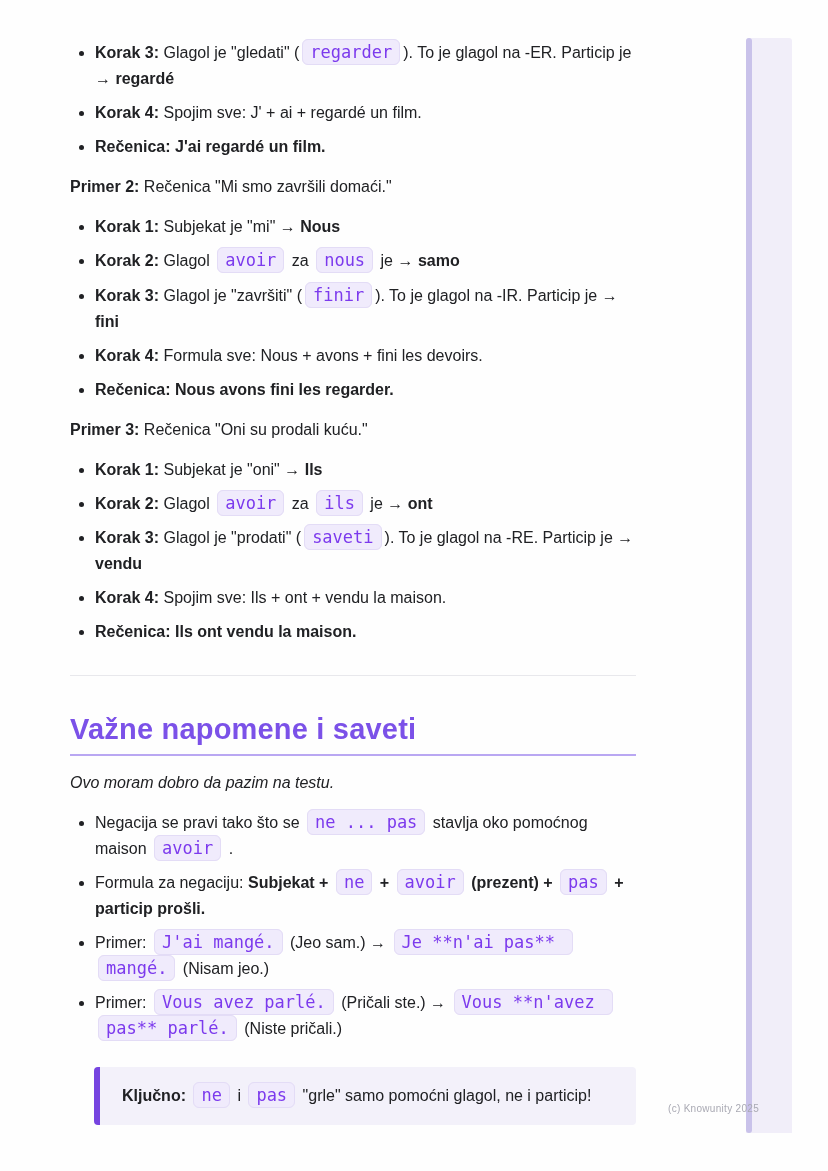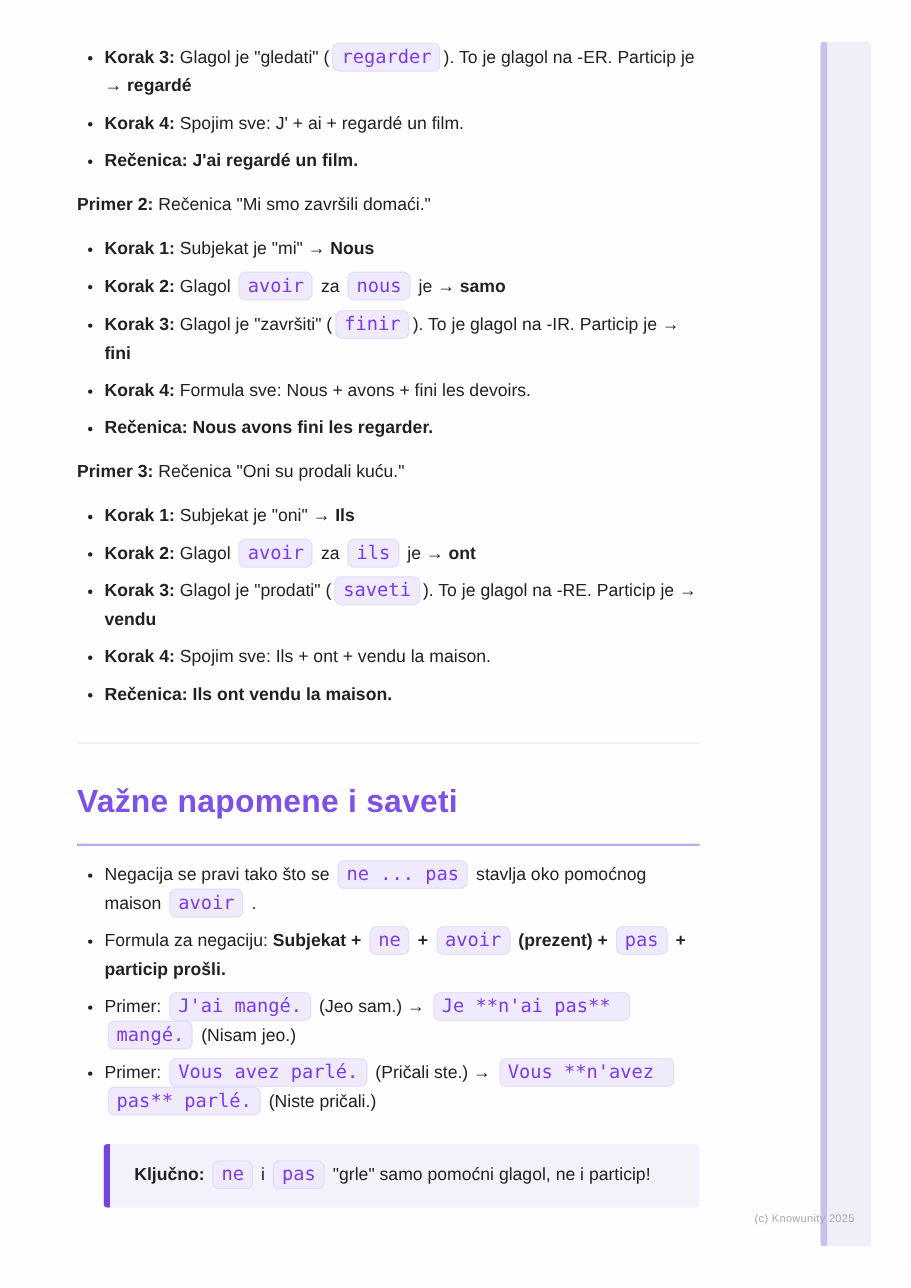--- a/index.html
+++ b/index.html
@@ -21,21 +21,21 @@
     color:var(--code-text,#7c3aed);
     background:var(--code-bg,#f0ebfc);
     border:1px solid var(--code-border,#e3dcf6);
     border-radius:6px;padding:2px 7px;margin:0 3px;
     white-space:pre-wrap;
     box-decoration-break:clone;-webkit-box-decoration-break:clone;
   }
   .section-heading{
     font-size:29px;font-weight:bold;letter-spacing:.2px;
     color:var(--accent-purple,#7b51e8);
-    margin:30px 0 0 0;padding-bottom:13px;
+    margin:30px 0 0 0;
     border-bottom:2px solid var(--heading-underline,#b9a7f2);
   }
   .section-divider{
     border:none;border-top:1px solid var(--divider,#e8e8ec);
     margin:30px 0 0 0;
   }
   .note-italic{font-style:italic;margin:23px 0 0 0;}
   .subsection-heading{font-weight:bold;margin:24px 0 12px 0;}
   .callout{
     margin:25px 0 0 24px;
@@ -48,21 +48,21 @@
     position:absolute;left:746px;top:38px;width:46px;height:1095px;
     background:var(--panel-bg,#f1eef9);
     border-radius:3px 3px 0 0;
   }
   .side-thumb{
     position:absolute;left:0;top:0;width:6px;height:100%;
     background:var(--panel-thumb,#c9c2ea);
     border-radius:3px;
   }
   .footer-copyright{
-    position:absolute;left:686px;top:1103px;z-index:5;
+    position:absolute;left:668px;top:1103px;z-index:5;
     font-size:10px;letter-spacing:.3px;
     color:var(--footer-text,#a9a9b3);
   }
 </style>
 </head>
 <body>
 
 <div class="page">
   <div class="content" id="content">
       <ul>
@@ -81,20 +81,21 @@
       <p><span class="b">Primer 3:</span><span class="t"> Rečenica "Oni su prodali kuću."</span></p>
       <ul>
         <li><span class="b">Korak 1:</span><span class="t"> Subjekat je "oni" → </span><span class="b">Ils</span></li>
         <li><span class="b">Korak 2:</span><span class="t"> Glagol </span><span class="code">avoir</span><span class="t"> za </span><span class="code">ils</span><span class="t"> je → </span><span class="b">ont</span></li>
         <li><span class="b">Korak 3:</span><span class="t"> Glagol je "prodati" (</span><span class="code">saveti</span><span class="t">). To je glagol na -RE. Particip je → </span><span class="b">vendu</span></li>
         <li><span class="b">Korak 4:</span><span class="t"> Spojim sve: Ils + ont + vendu la maison.</span></li>
         <li><span class="b">Rečenica: Ils ont vendu la maison.</span></li>
       </ul>
       <hr class="section-divider">
       <h2 class="section-heading">Važne napomene i saveti</h2>
+      <p class="note-italic">Ovo moram dobro da pazim na testu.</p>
       <ul>
         <li><span class="t">Negacija se pravi tako što se </span><span class="code">ne ... pas</span><span class="t"> stavlja oko pomoćnog maison </span><span class="code">avoir</span><span class="t"> .</span></li>
         <li><span class="t">Formula za negaciju: </span><span class="b">Subjekat + </span><span class="code">ne</span><span class="b"> + </span><span class="code">avoir</span><span class="b"> (prezent) + </span><span class="code">pas</span><span class="b"> + particip prošli.</span></li>
         <li><span class="t">Primer: </span><span class="code">J'ai mangé.</span><span class="t"> (Jeo sam.) → </span><span class="code">Je **n'ai pas** mangé.</span><span class="t"> (Nisam jeo.)</span></li>
         <li><span class="t">Primer: </span><span class="code">Vous avez parlé.</span><span class="t"> (Pričali ste.) → </span><span class="code">Vous **n'avez pas** parlé.</span><span class="t"> (Niste pričali.)</span></li>
       </ul>
       <div class="callout"><span class="b">Ključno:</span><span class="t"> </span><span class="code">ne</span><span class="t"> i </span><span class="code">pas</span><span class="t"> "grle" samo pomoćni glagol, ne i particip!</span></div>
     </div>
 
   <div class="side-panel">

